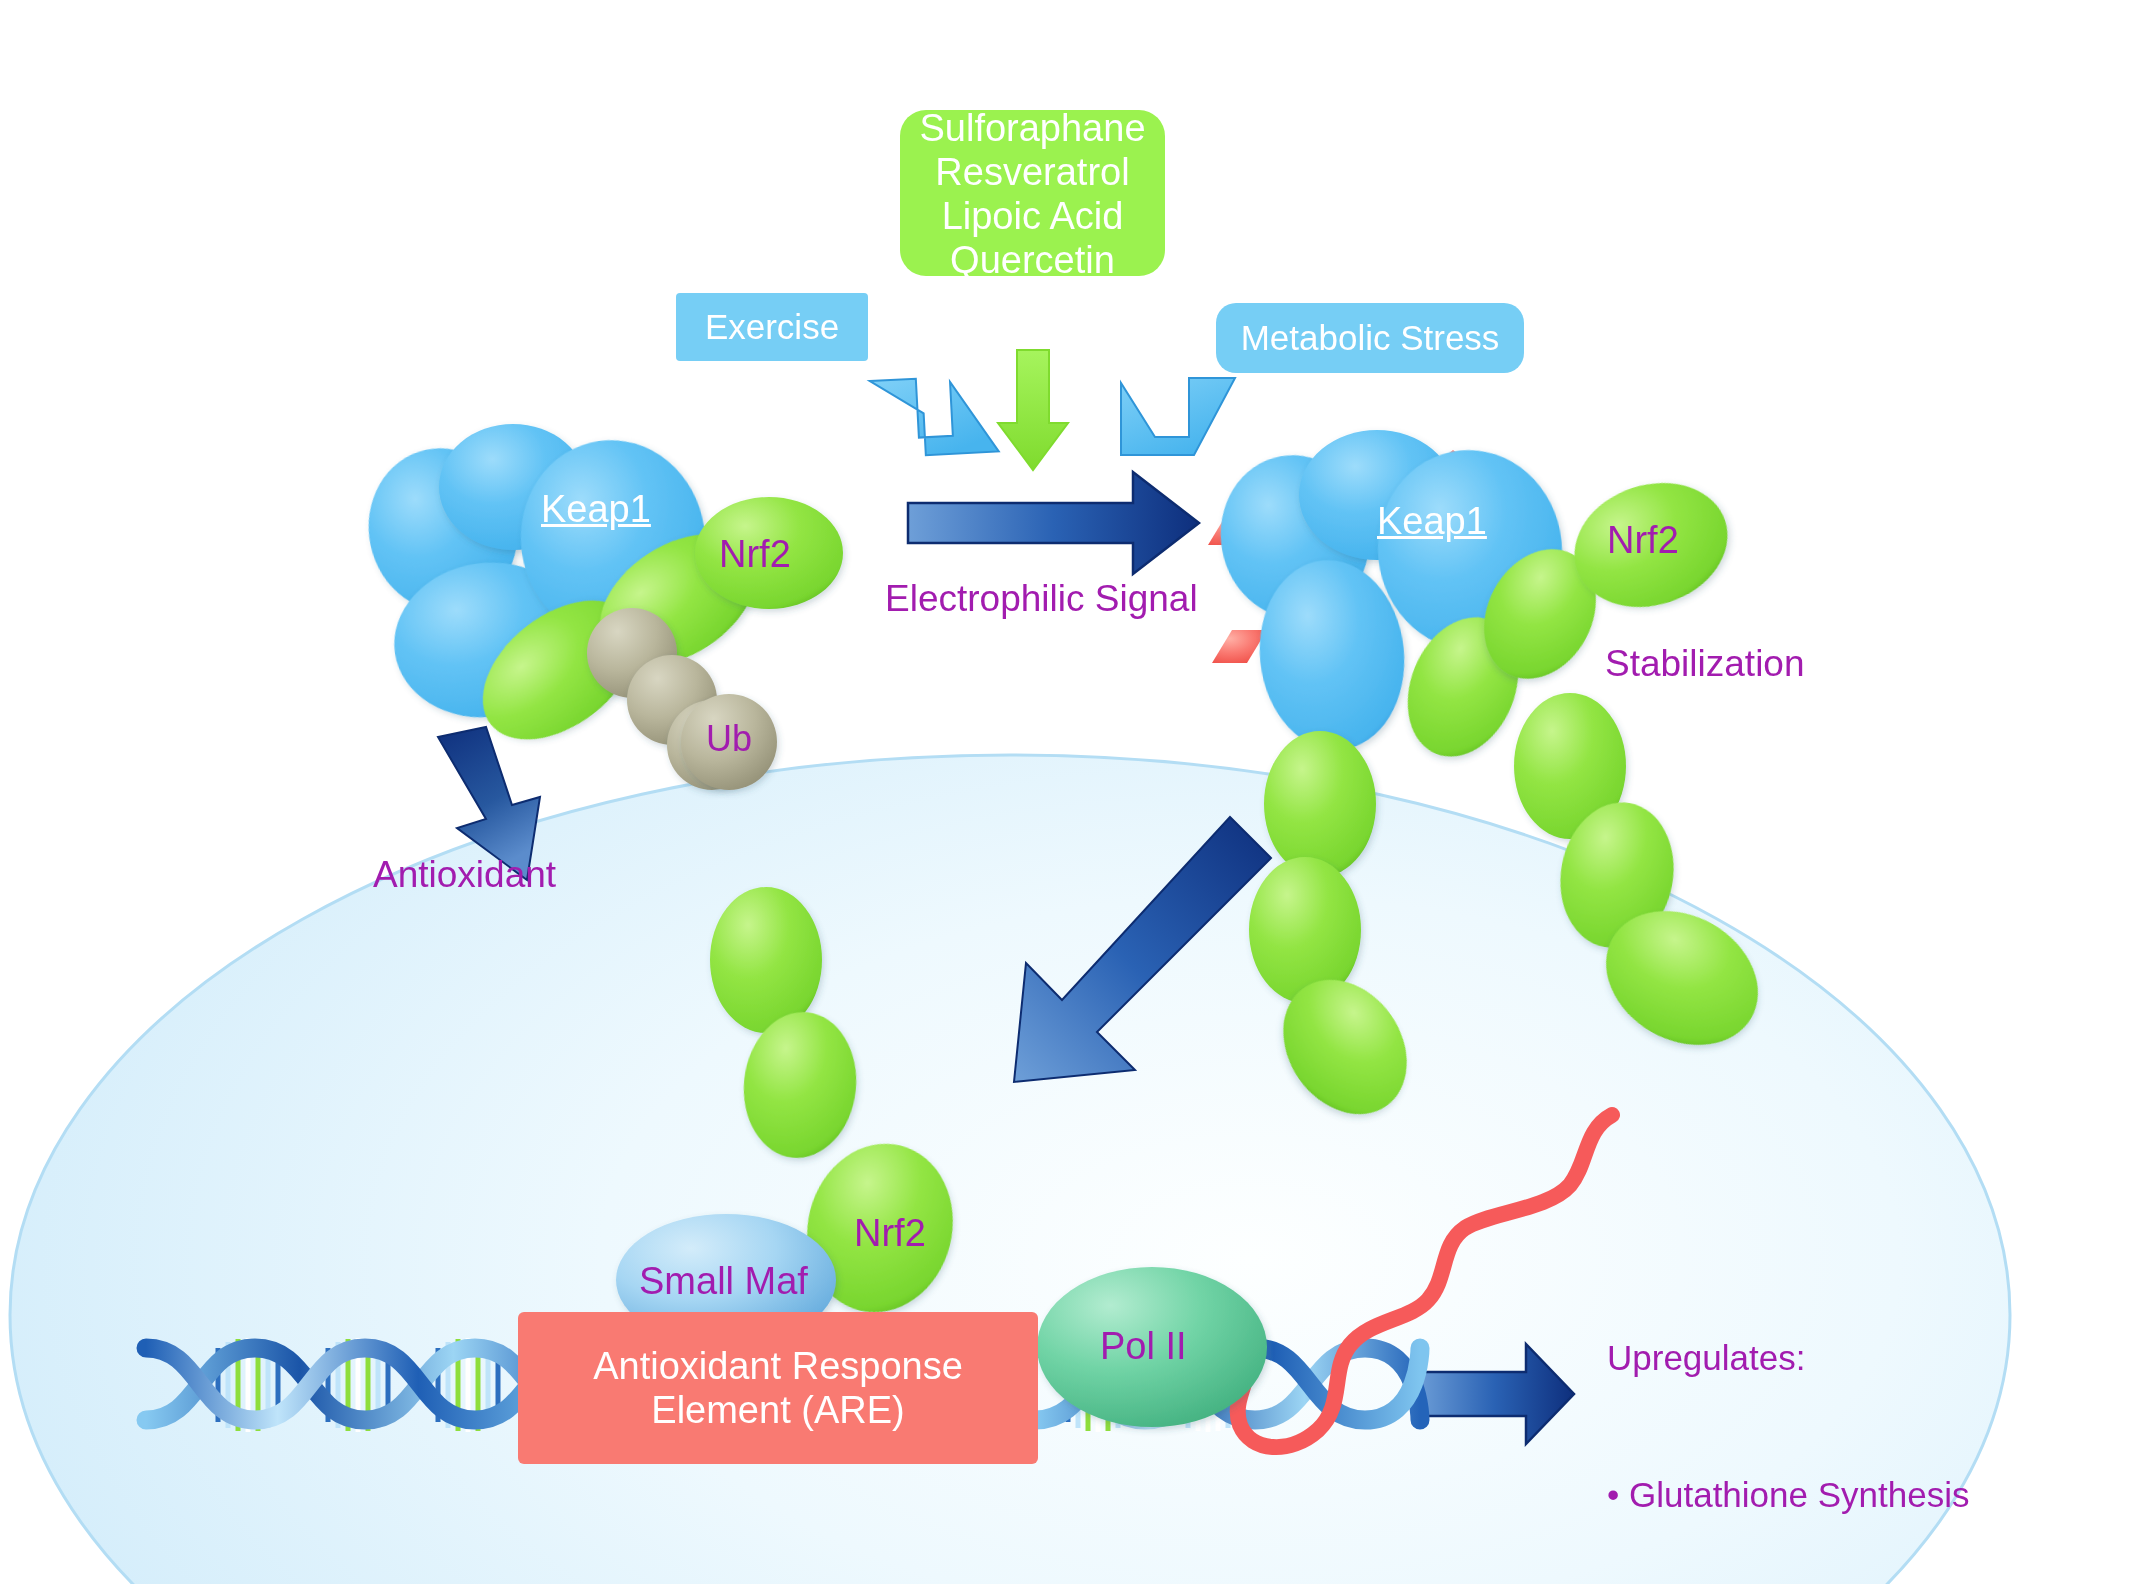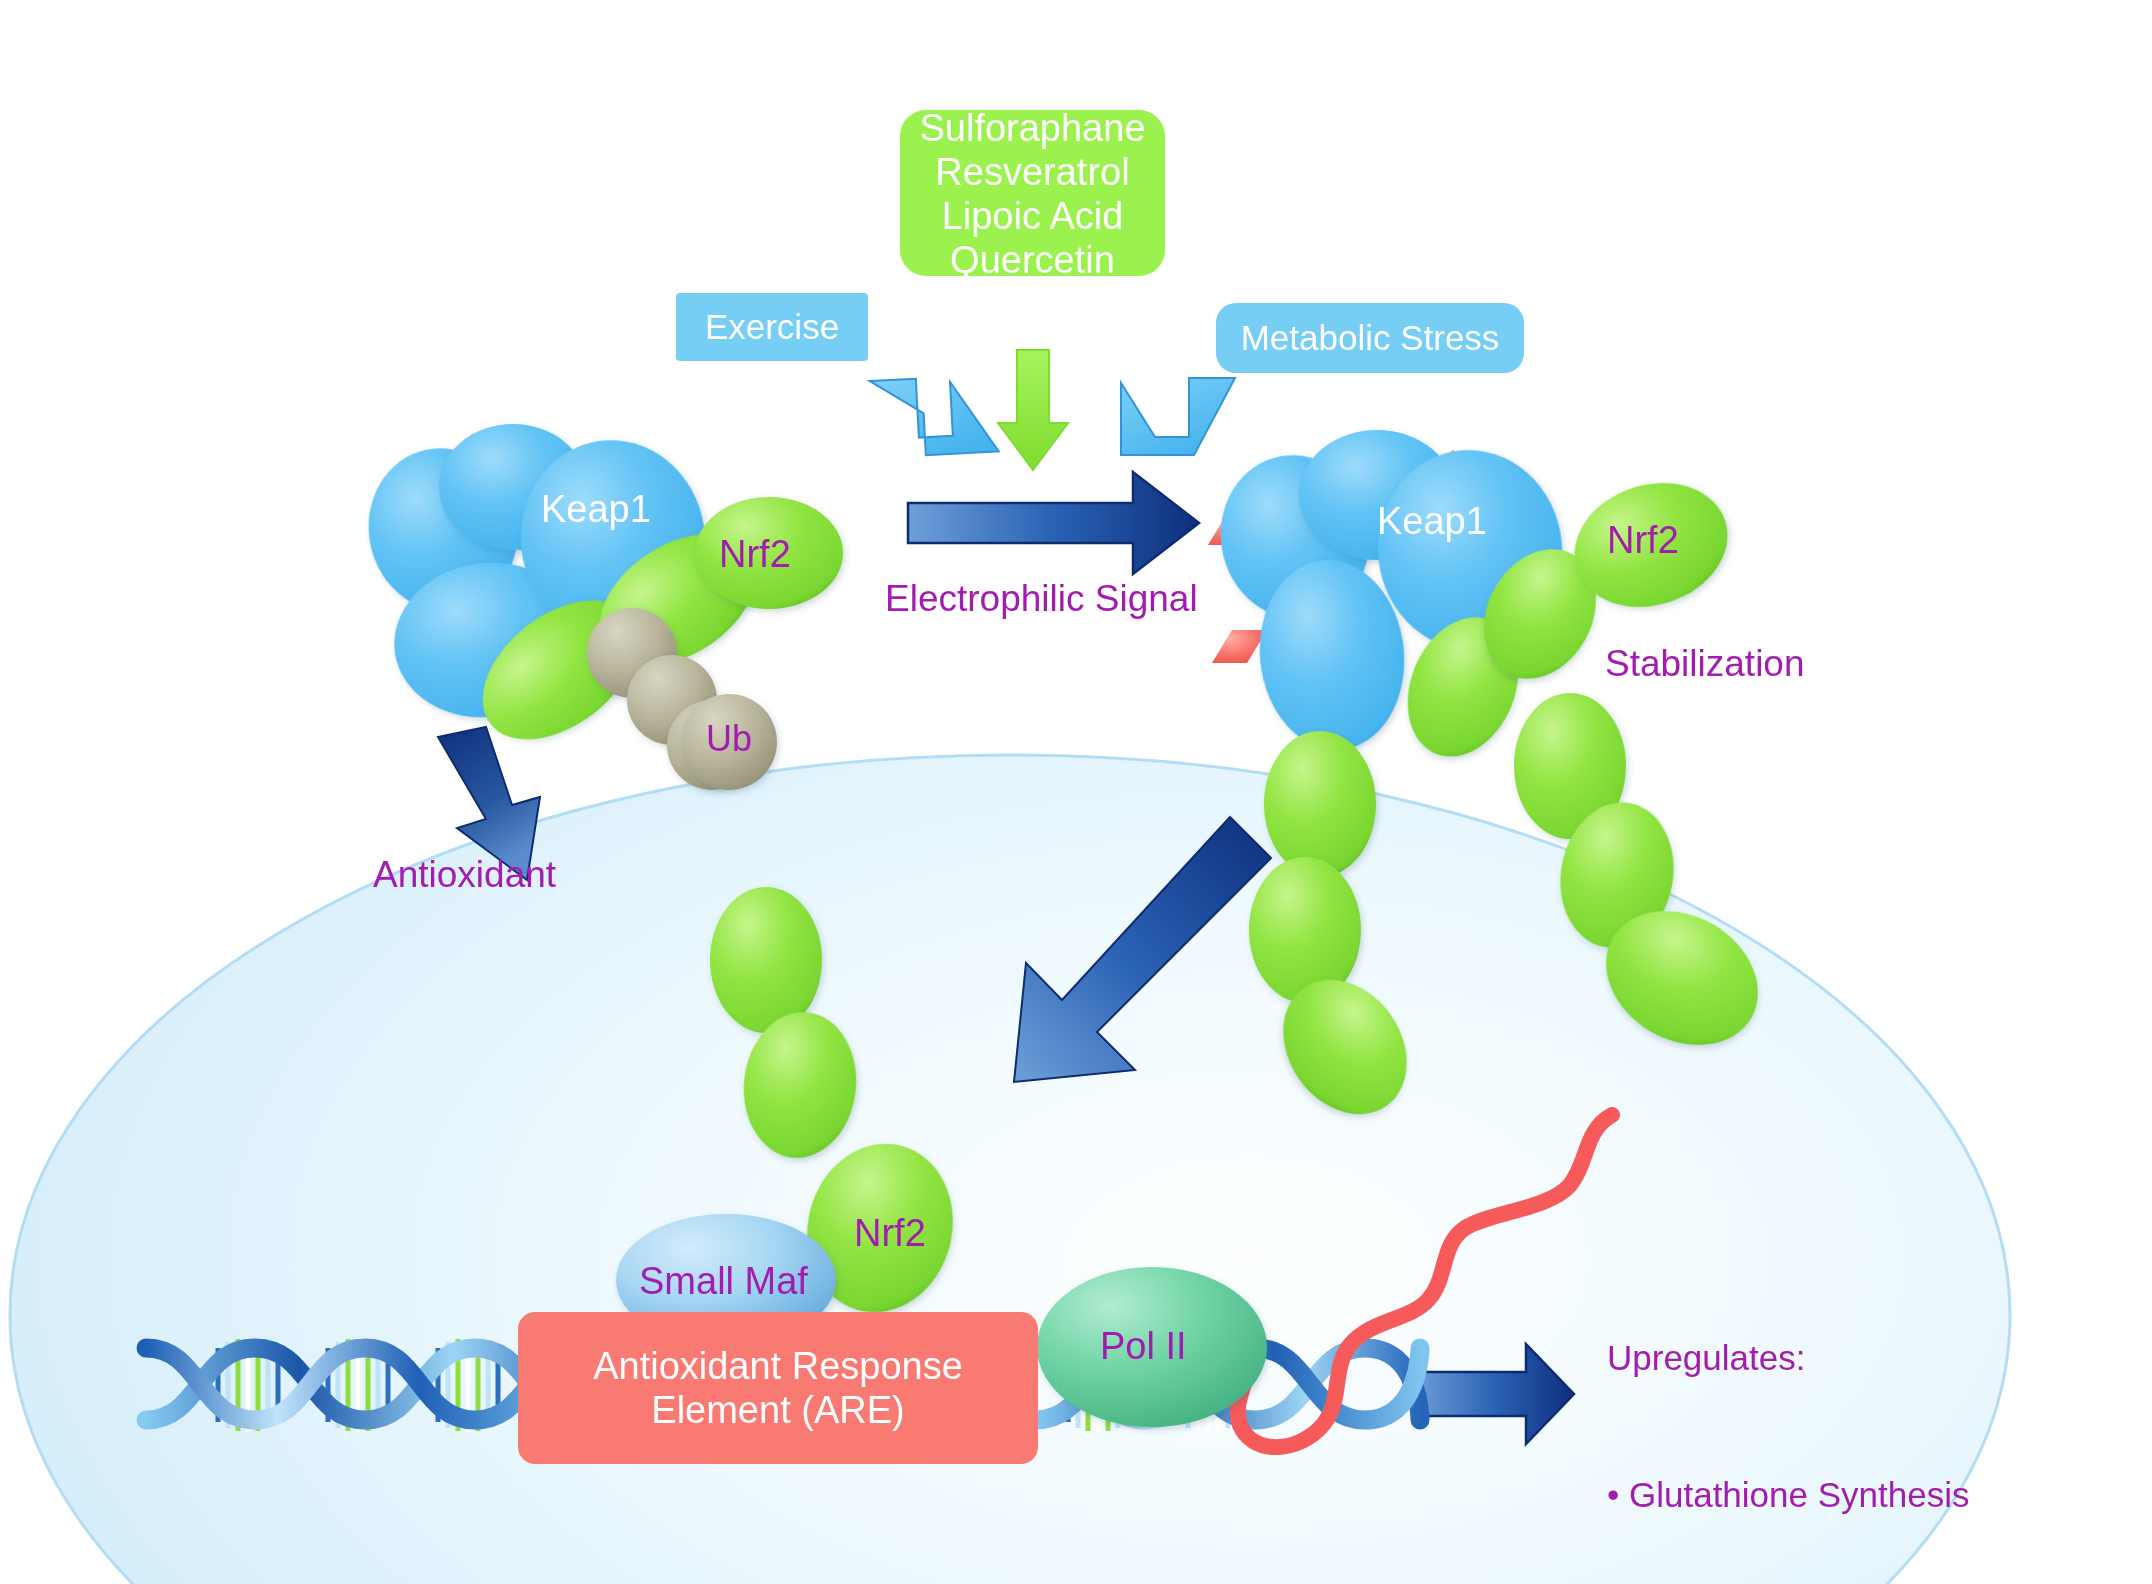--- a/index.html
+++ b/index.html
@@ -29,21 +29,21 @@
   }
   .box-blue{ background:#76cef5; border-radius:22px; }
   .box-green{ background:#9bf24f; border-radius:26px; }
   .box-red{ background:#f97a72; border-radius:26px; }
 
   #exercise-box{ left:676px;top:293px;width:192px;height:68px;font-size:35px;border-radius:4px;}
   #phytochem-box{ left:900px;top:110px;width:265px;height:166px;font-size:38px;padding-top:2px;}
   #metabolic-box{ left:1216px;top:303px;width:308px;height:70px;font-size:35px;border-radius:20px;}
   #are-box{
     left:518px;top:1312px;width:520px;height:152px;
-    font-size:38px;border-radius:17px;
+    font-size:38px;border-radius:6px;
   }
 
   
   .txt{
     position:absolute;
     color:#a21caf;
     white-space:pre;
     line-height:1.0;
   }
   #electrophilic-label{ left:885px;top:580px;font-size:37px;}
@@ -52,21 +52,21 @@
   #upregulates-block{
     left:1607px;top:1244px;font-size:35px;line-height:1.30;
   }
   
   .blob-label{
     position:absolute;
     white-space:pre;
     line-height:1;
     pointer-events:none;
   }
-  .lbl-white{ color:#ffffff; }
+  .lbl-white{ color:#ffffff;text-decoration:underline; }
   .lbl-black{ color:#a21caf; }
   #keap1-left-label{ left:541px;top:490px;font-size:38px;}
   #nrf2-left-label{  left:719px;top:535px;font-size:38px;}
   #ub-label{         left:706px;top:721px;font-size:36px;}
   #keap1-right-label{left:1377px;top:502px;font-size:38px;}
   #nrf2-right-label{ left:1607px;top:521px;font-size:38px;}
   #nrf2-nuc-label{   left:854px;top:1214px;font-size:38px;}
   #smallmaf-label{   left:639px;top:1262px;font-size:38px;}
   #polii-label{      left:1100px;top:1327px;font-size:38px;}
 </style>

